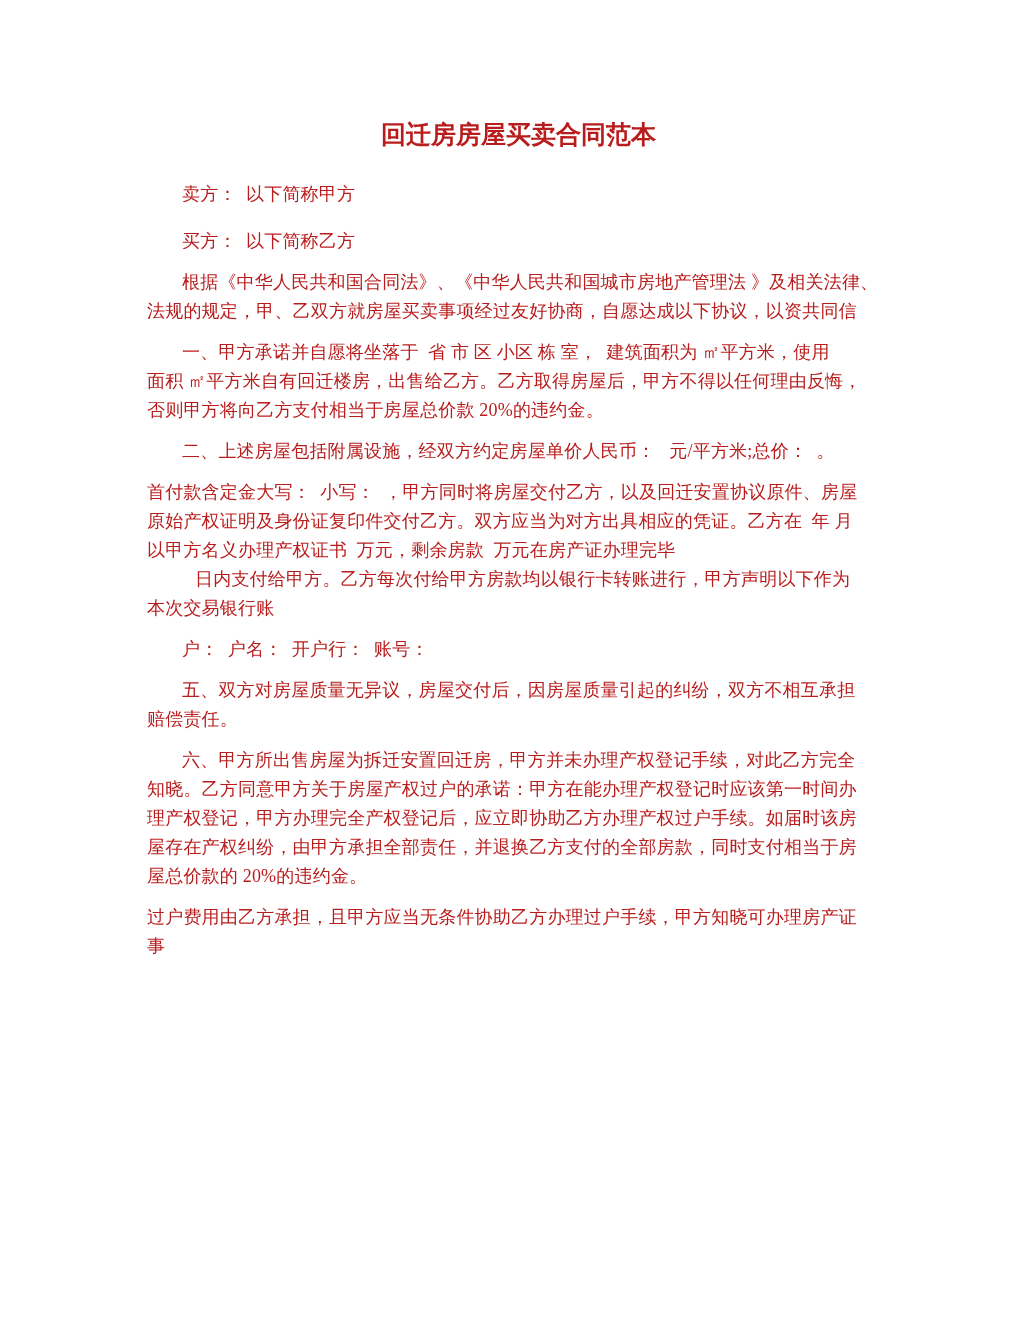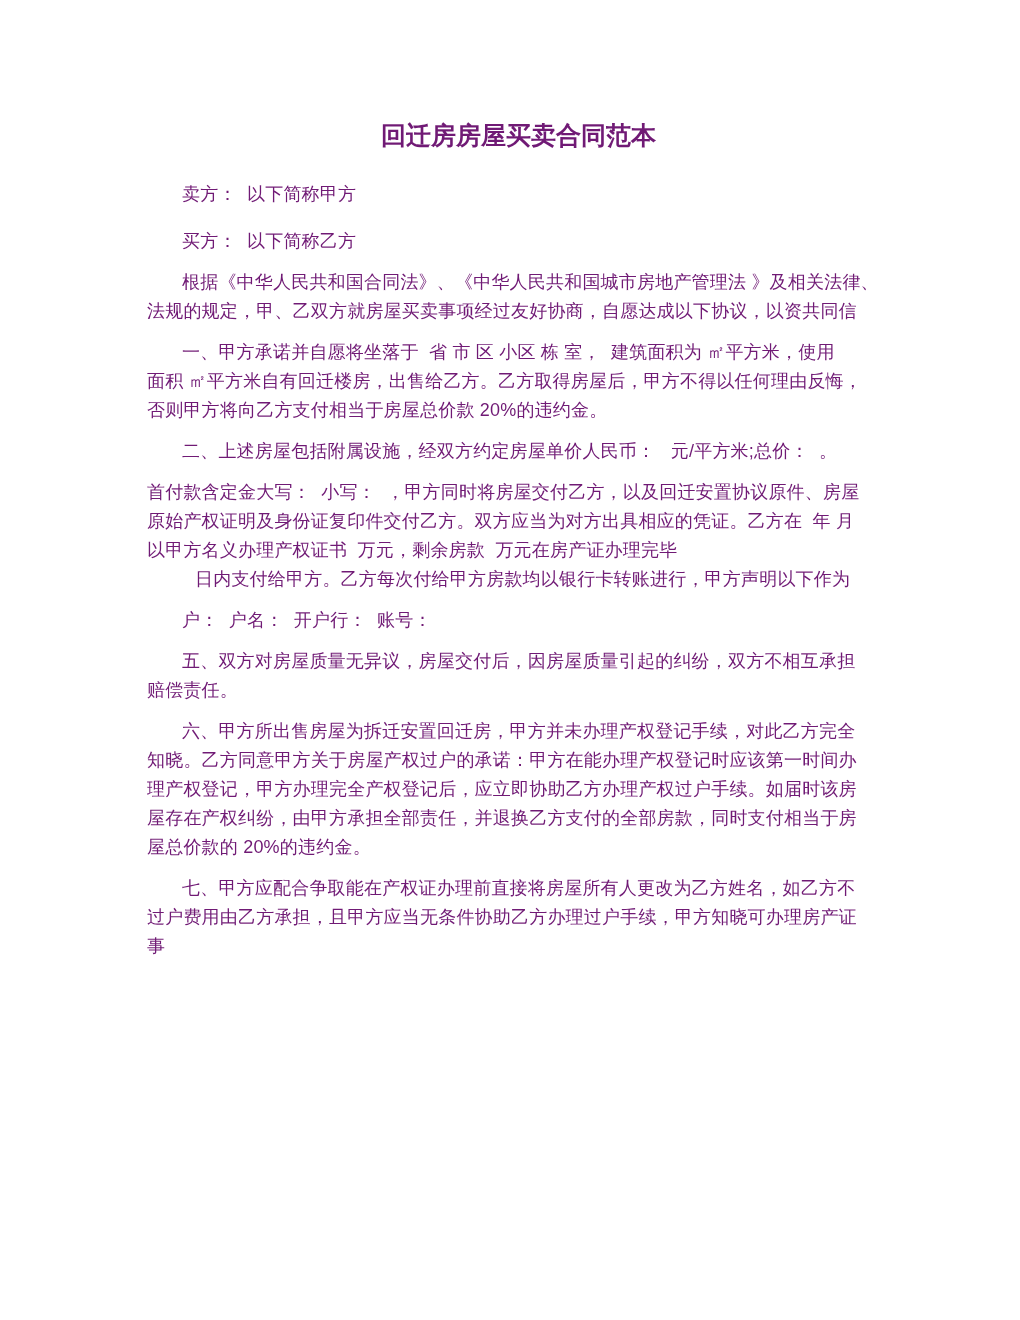--- a/index.html
+++ b/index.html
@@ -5,22 +5,22 @@
   html, body {
     margin: 0;
     padding: 0;
     background: #ffffff;
   }
   .page {
     position: relative;
     width: 1020px;
     height: 1320px;
     background: #ffffff;
-    color: #701a75;
-    font-family: Liberation Sans, sans-serif;
+    color: #b91c1c;
+    font-family: Liberation Serif, serif;
     overflow: hidden;
   }
   .content {
     padding: 118px 130px 0 147px;
   }
   .doc-title {
     font-size: 25px;
     font-weight: bold;
     line-height: 34px;
     text-align: center;
@@ -73,20 +73,21 @@
     </div>
 
     <div class="para">
       <div class="line">首付款含定金大写：  小写：  ，甲方同时将房屋交付乙方，以及回迁安置协议原件、房屋</div>
       <div class="line">原始产权证明及身份证复印件交付乙方。双方应当为对方出具相应的凭证。乙方在  年 月</div>
       <div class="line">以甲方名义办理产权证书  万元，剩余房款  万元在房产证办理完毕</div>
     </div>
 
     <div class="para mt-0">
       <div class="line indent-deep">日内支付给甲方。乙方每次付给甲方房款均以银行卡转账进行，甲方声明以下作为</div>
+      <div class="line">本次交易银行账</div>
     </div>
 
     <div class="para">
       <div class="line indent">户：  户名：  开户行：  账号：</div>
     </div>
 
 
     <div class="para">
       <div class="line indent">五、双方对房屋质量无异议，房屋交付后，因房屋质量引起的纠纷，双方不相互承担</div>
       <div class="line">赔偿责任。</div>
@@ -94,19 +95,18 @@
 
     <div class="para">
       <div class="line indent">六、甲方所出售房屋为拆迁安置回迁房，甲方并未办理产权登记手续，对此乙方完全</div>
       <div class="line">知晓。乙方同意甲方关于房屋产权过户的承诺：甲方在能办理产权登记时应该第一时间办</div>
       <div class="line">理产权登记，甲方办理完全产权登记后，应立即协助乙方办理产权过户手续。如届时该房</div>
       <div class="line">屋存在产权纠纷，由甲方承担全部责任，并退换乙方支付的全部房款，同时支付相当于房</div>
       <div class="line">屋总价款的 20%的违约金。</div>
     </div>
 
     <div class="para">
-      <div class="line indent">七、甲方应配合争取能在产权证办理前直接将房屋所有人更改为乙方姓名，如乙方不</div>
       <div class="line">过户费用由乙方承担，且甲方应当无条件协助乙方办理过户手续，甲方知晓可办理房产证</div>
       <div class="line">事</div>
     </div>
 
   </div>
 </div>
 
 </body></html>

